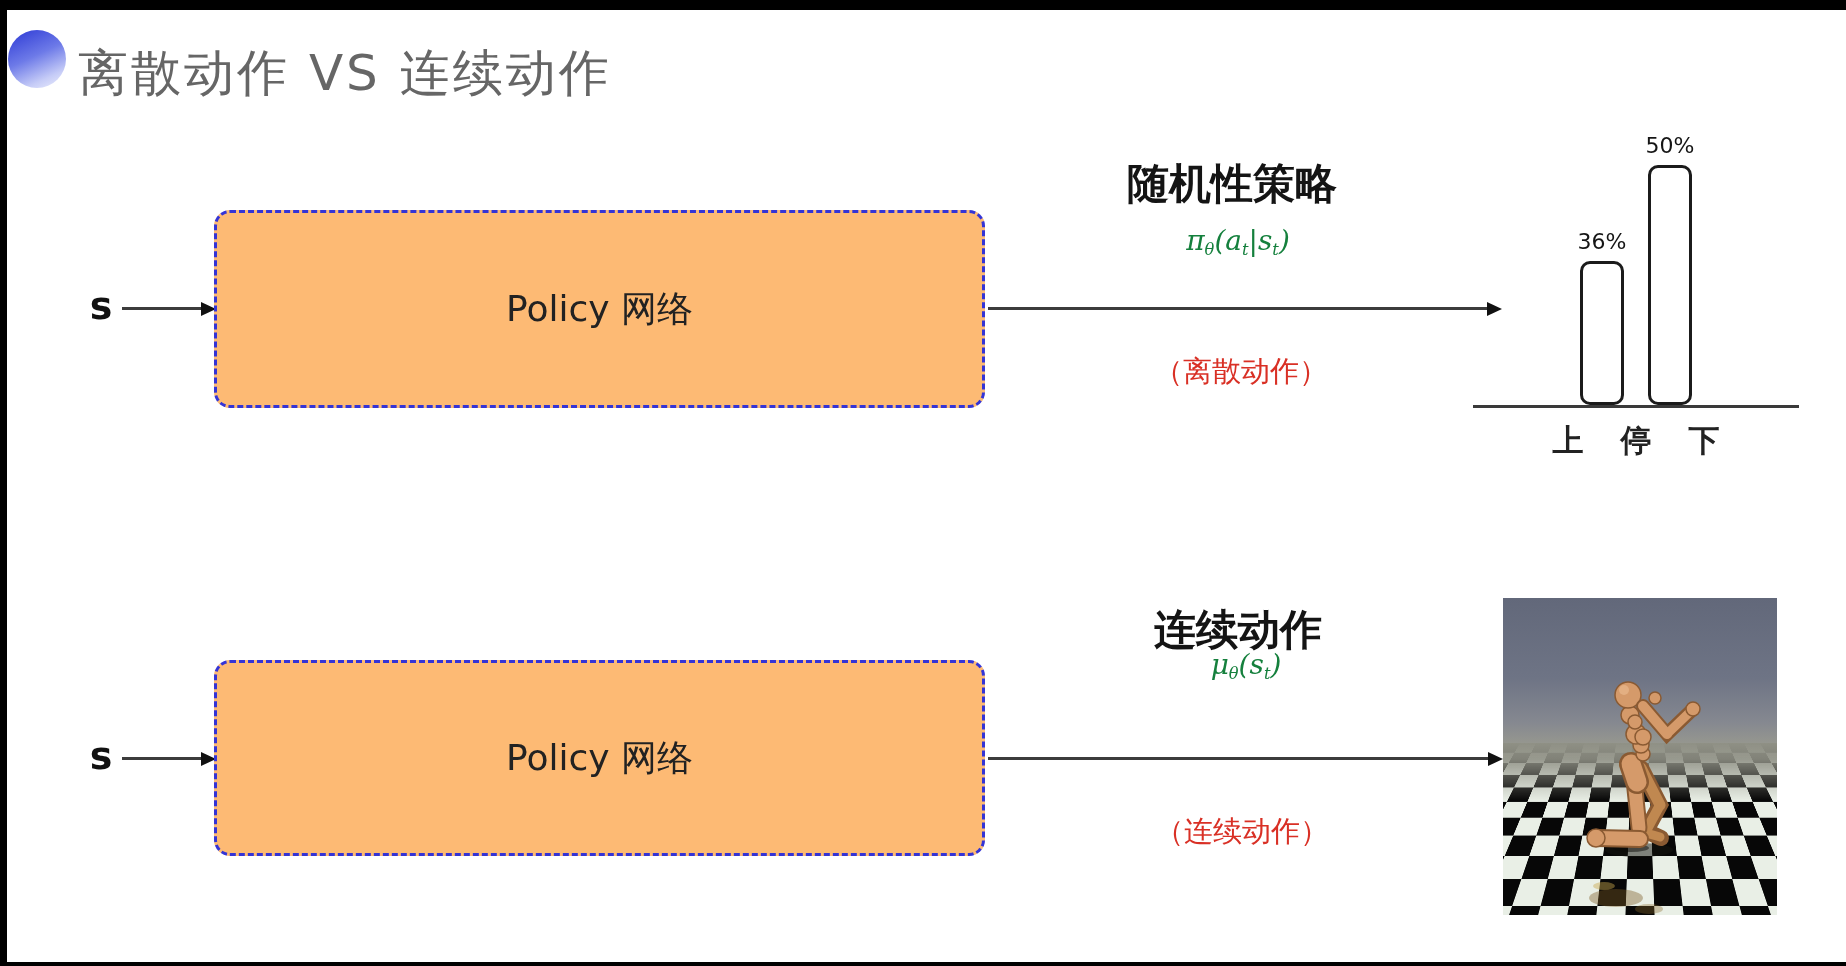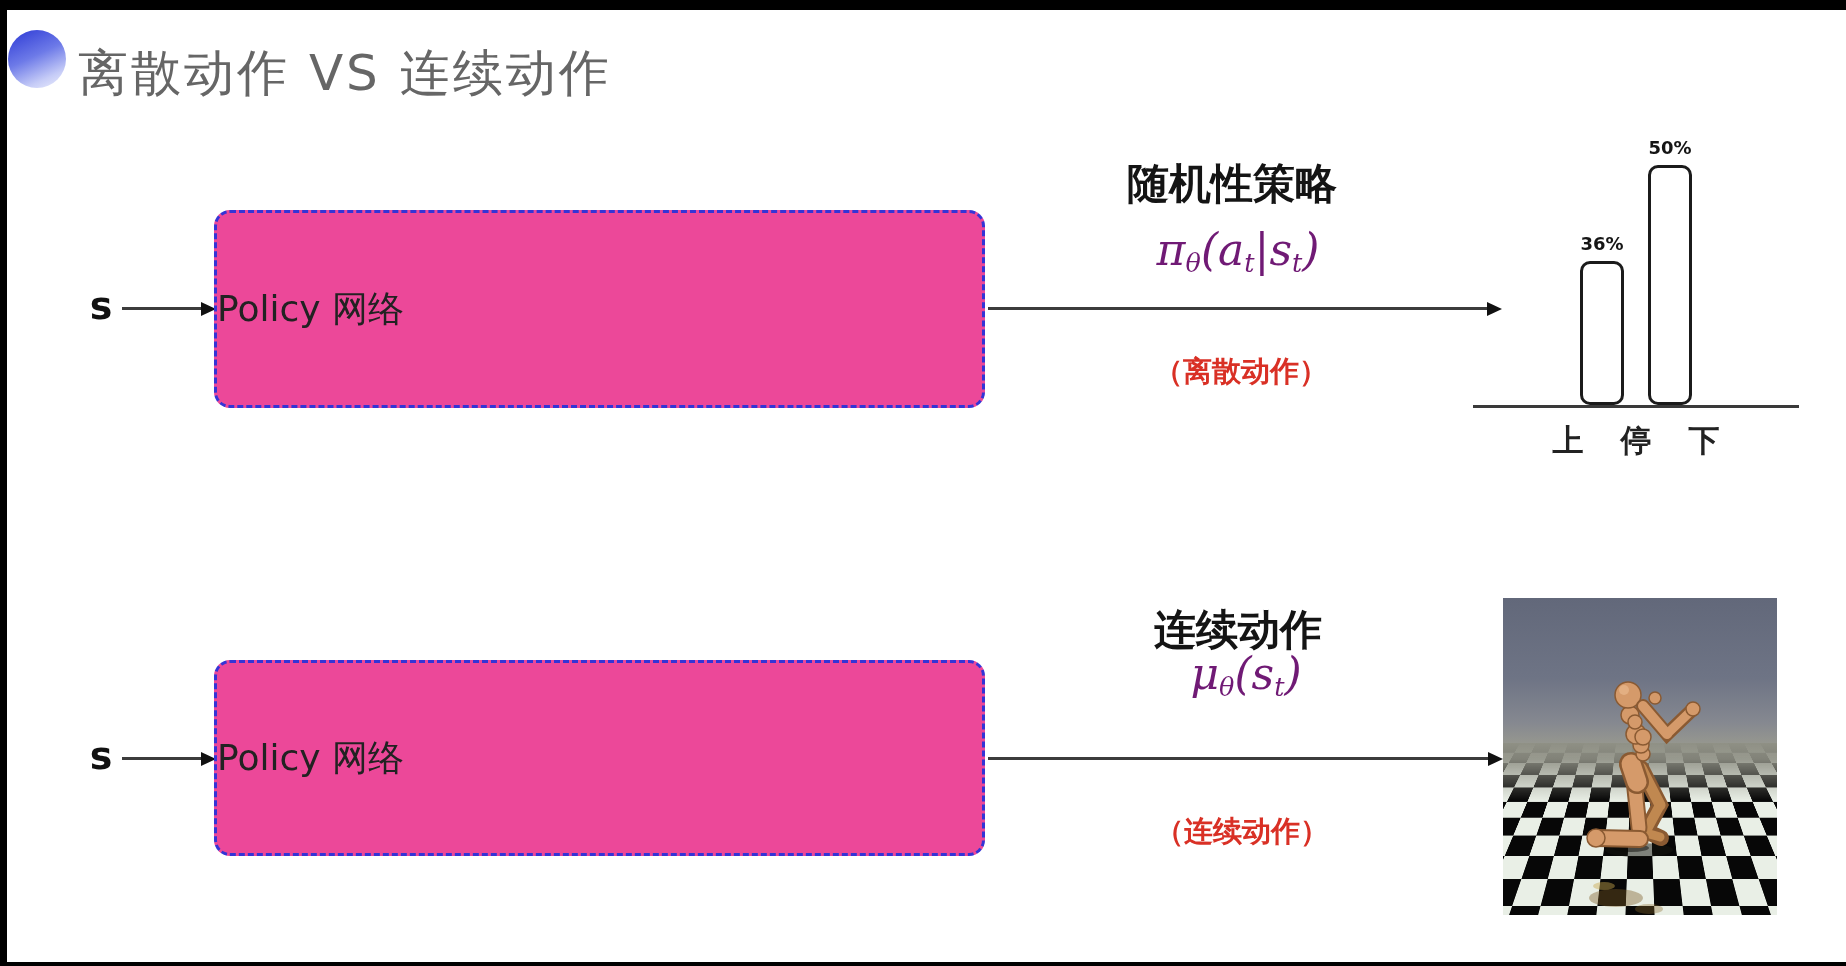--- a/index.html
+++ b/index.html
@@ -36,49 +36,49 @@
     content:"";position:absolute;right:-14px;top:-8.5px;width:0;height:0;
     border-left:15px solid #111;border-top:7px solid transparent;border-bottom:7px solid transparent;
   }
   .arrow-in-top{left:122px;top:307px;width:80px;}
   .arrow-out-top{left:988px;top:307px;width:500px;}
   .arrow-in-bottom{left:122px;top:757px;width:80px;}
   .arrow-out-bottom{left:988px;top:757px;width:501px;}
 
   .policy-box{
     position:absolute;left:214px;width:771px;border:3px dashed var(--accent_blue);
-    border-radius:16px;background:#ec4899;display:flex;align-items:center;justify-content:flex-start;
+    border-radius:16px;background:#fdba74;display:flex;align-items:center;justify-content:center;
   }
   .policy-box-top{top:210px;height:198px;}
   .policy-box-bottom{top:660px;height:196px;}
   .policy-box .box-label{font-size:36px;color:#222;}
 
   .heading{position:absolute;transform:translateX(-50%);font-size:42px;font-weight:600;color:#141414;white-space:nowrap;}
   .heading-top{left:1232px;top:156px;}
   .heading-bottom{left:1238px;top:602px;}
 
   .formula{
     position:absolute;transform:translateX(-50%);font-family:"DejaVu Serif","Liberation Serif",serif;
-    font-style:italic;font-size:44px;color:#701a75;white-space:nowrap;
+    font-style:italic;font-size:28px;color:#15803d;white-space:nowrap;
   }
   .formula sub{font-size:0.58em;font-style:italic;vertical-align:-0.28em;line-height:0;}
   .formula-top{left:1238px;top:224px;}
   .formula-bottom{left:1246px;top:648px;text-align:right;}
 
-  .note{position:absolute;transform:translateX(-50%);font-size:29px;font-weight:700;color:var(--note_red);white-space:nowrap;}
+  .note{position:absolute;transform:translateX(-50%);font-size:29px;font-weight:400;color:var(--note_red);white-space:nowrap;}
   .note-top{left:1241px;top:352px;}
   .note-bottom{left:1242px;top:812px;}
 
   .chart{position:absolute;left:1473px;top:104px;width:326px;}
   .bars{
     display:flex;justify-content:center;align-items:flex-end;height:304px;
     border-bottom:3px solid #3a3a3a;
   }
   .bar-col{width:68px;display:flex;flex-direction:column;align-items:center;justify-content:flex-end;}
-  .pct{font-size:18px;font-weight:700;color:#151515;margin-bottom:7px;}
+  .pct{font-size:22px;font-weight:400;color:#151515;margin-bottom:7px;}
   .bar{width:44px;border:3.5px solid #1b1b1b;border-radius:10px;background:#fff;}
   .cats{display:flex;justify-content:center;}
   .cat{width:68px;text-align:center;font-size:31px;font-weight:600;color:#222;padding-top:12px;}
 
   .scene{position:absolute;left:1503px;top:598px;width:274px;height:317px;overflow:hidden;background:#8f9085;}
   .sky{position:absolute;left:0;top:0;width:274px;height:146px;
     background:linear-gradient(180deg,var(--sky_top) 0%,#6e7485 55%,#858890 85%,#96978f 100%);}
   .floor{
     position:absolute;top:145px;left:50%;width:560px;height:290px;margin-left:-280px;
     background:repeating-conic-gradient(var(--tile_dark) 0% 25%,var(--tile_light) 0% 50%) 0 0/32px 32px;

